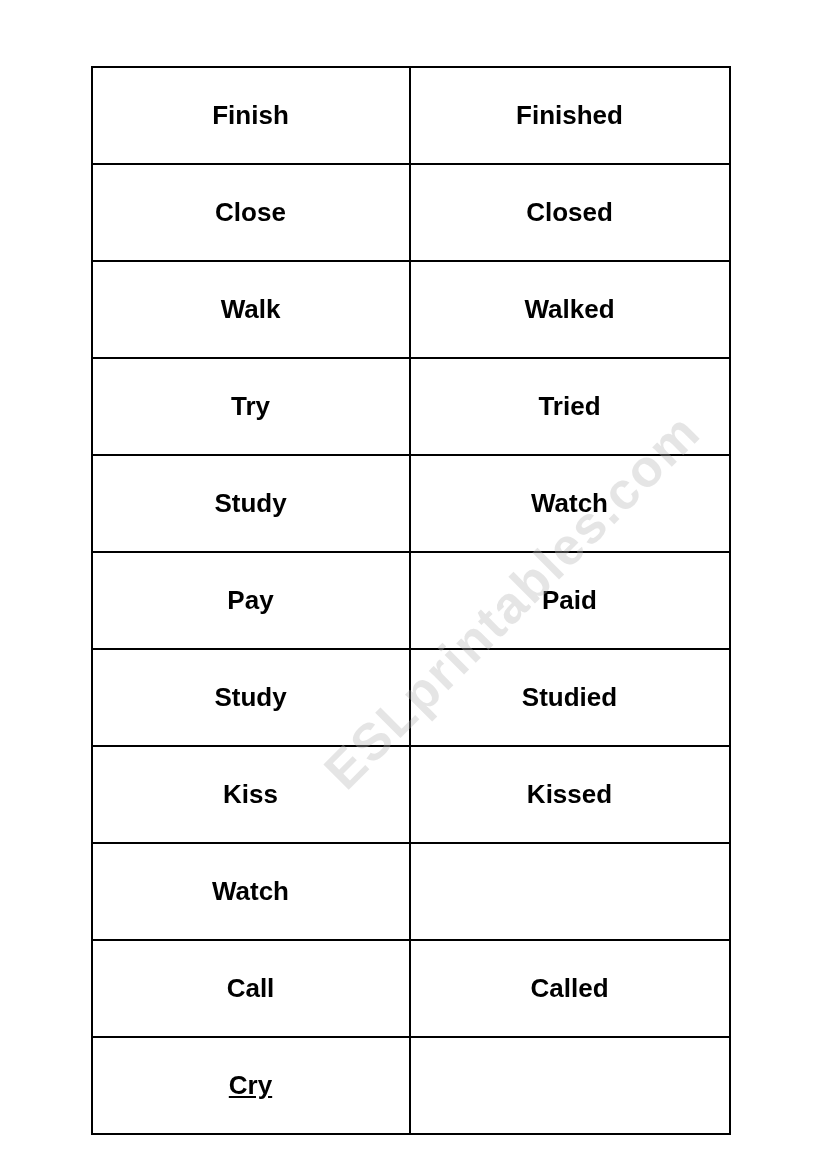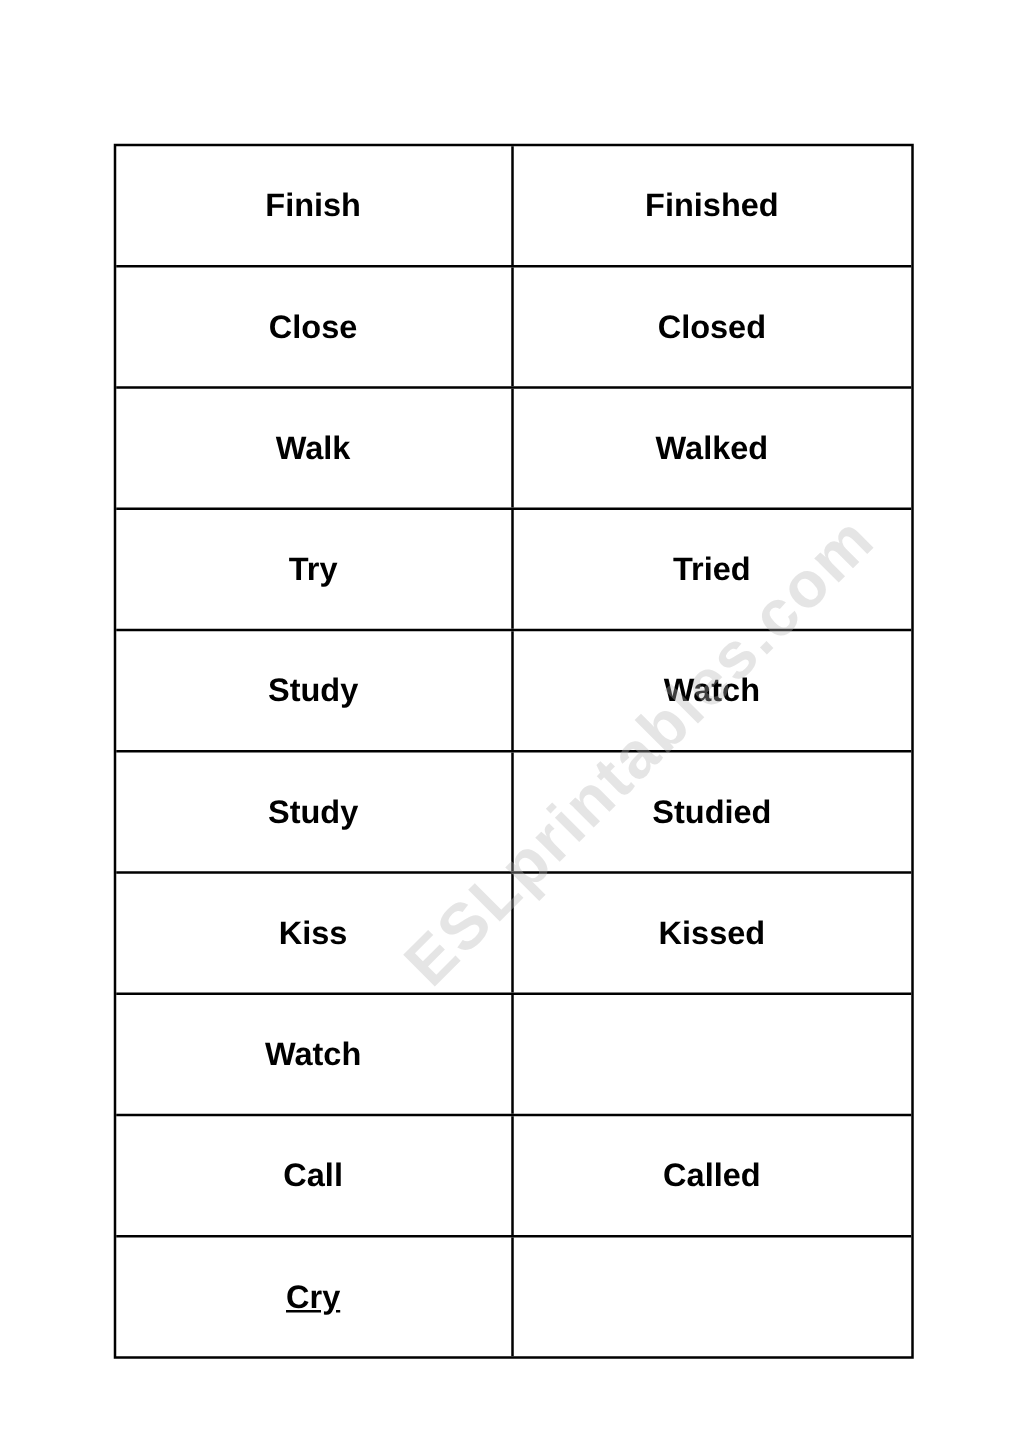--- a/index.html
+++ b/index.html
@@ -100,20 +100,24 @@
       </div>
       <div class="table-row">
         <div class="cell cell-left">Try</div>
         <div class="cell cell-right">Tried</div>
       </div>
       <div class="table-row">
         <div class="cell cell-left">Study</div>
         <div class="cell cell-right">Watch</div>
       </div>
       <div class="table-row">
+        <div class="cell cell-left">Pay</div>
+        <div class="cell cell-right">Paid</div>
+      </div>
+      <div class="table-row">
         <div class="cell cell-left">Study</div>
         <div class="cell cell-right">Studied</div>
       </div>
       <div class="table-row">
         <div class="cell cell-left">Kiss</div>
         <div class="cell cell-right">Kissed</div>
       </div>
       <div class="table-row">
         <div class="cell cell-left">Watch</div>
       </div>

